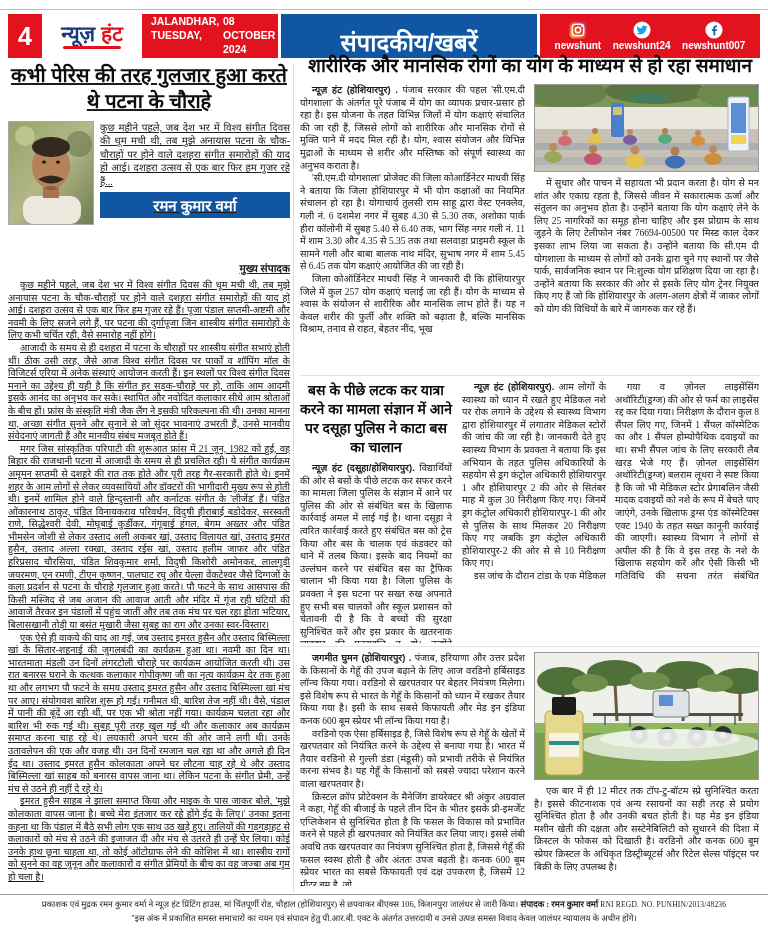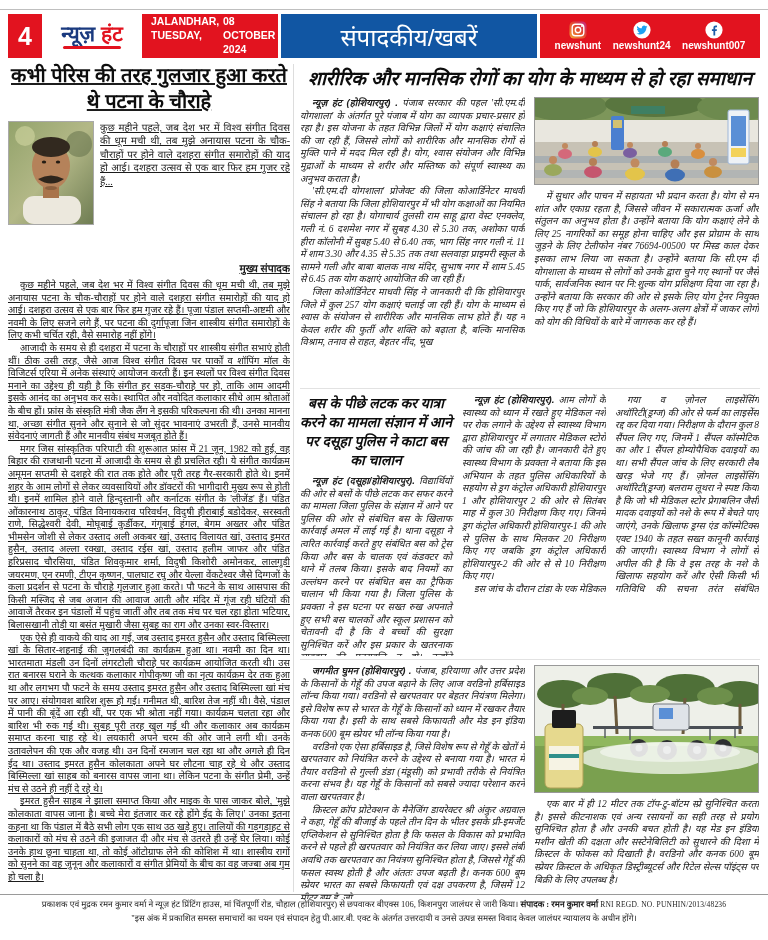--- a/index.html
+++ b/index.html
@@ -10,29 +10,29 @@
   .page{position:relative;width:768px;height:940px;background:#fff;overflow:hidden;}
   .topline{position:absolute;top:9px;left:0;width:768px;height:1px;background:#bfbfbf;}
 
   
   .header{position:absolute;top:14px;left:8px;width:752px;height:44px;display:flex;gap:3px;}
   .pageno{width:34px;background:var(--red);color:#fff;font-weight:bold;font-size:25px;display:flex;align-items:center;justify-content:center;}
   .logo{width:94px;display:flex;flex-direction:column;align-items:center;justify-content:center;font-weight:bold;font-size:21px;line-height:1;}
   .logo .lg1{color:var(--navy);} .logo .lg2{color:var(--red);text-align:right;}
   .logo-underline{width:58px;height:3px;background:var(--red);border-radius:2px;margin-top:2px;}
   .datebox{width:136px;background:var(--red);color:#fff;font-size:10.5px;font-weight:bold;display:flex;justify-content:center;padding-left:9px;line-height:1.35;}
-  .sectionbox{flex:1;background:var(--blue);color:#fff;display:flex;align-items:center;justify-content:center;font-size:24px;font-weight:normal;}
+  .sectionbox{flex:1;background:var(--blue);color:#fff;display:flex;align-items:flex-end;justify-content:center;font-size:24px;font-weight:bold;}
   .socialbox{width:220px;background:var(--red);display:flex;align-items:center;justify-content:space-evenly;padding:2px 3px;}
   .social-item{display:flex;flex-direction:column;align-items:center;gap:1px;color:#fff;font-size:10px;font-weight:bold;cursor:pointer;}
   .social-item svg{display:block;}
 
   
   .vrule{position:absolute;left:293px;top:64px;width:1px;height:828px;background:#ddd;}
   .ed-col{position:absolute;left:8px;top:62px;width:282px;height:832px;overflow:hidden;text-decoration:underline;}
-  .news-col{position:absolute;left:300px;top:67px;width:460px;height:832px;overflow:hidden;font-style:italic;}
+  .news-col{position:absolute;left:300px;top:54px;width:460px;height:832px;overflow:hidden;}
 
   h1.ed-head{font-size:20px;line-height:26px;text-align:center;font-weight:bold;color:#0d0d0d;margin-bottom:7px;}
   .ed-top{display:flex;gap:6px;}
   .ed-photo{width:86px;height:104px;flex:none;border:1px solid #a9a9a9;}
   .ed-photo svg{display:block;}
   .ed-right{flex:1;display:flex;flex-direction:column;}
   .ed-intro{font-size:10px;line-height:13.4px;text-align:justify;font-family:"Liberation Serif","DejaVu Serif",serif;}
   .author-bar{margin-top:4px;background:var(--blue);color:#fff;font-weight:bold;font-size:15px;text-align:center;padding:3px 0;}
   .author-title{margin-left:92px;text-align:right;font-size:10.5px;font-weight:bold;padding:2px 0 4px;font-family:"Liberation Serif","DejaVu Serif",serif;margin-top:34px;}
   .bodytext{font-size:9.5px;line-height:12.6px;text-align:justify;font-family:"Liberation Serif","DejaVu Serif",serif;}
@@ -149,20 +149,21 @@
           <ellipse cx="42" cy="44" rx="19" ry="23" fill="#b5825a"></ellipse>
           <ellipse cx="42" cy="25" rx="19" ry="10" fill="#32291f"></ellipse>
           <ellipse cx="35" cy="40" rx="2.2" ry="1.6" fill="#241c14"></ellipse>
           <ellipse cx="49" cy="40" rx="2.2" ry="1.6" fill="#241c14"></ellipse>
           <path d="M29 57 Q42 50 55 57 Q42 66 29 57 Z" fill="#2e251c"></path>
           <ellipse cx="42" cy="66" rx="6" ry="2" fill="#8a5f3e"></ellipse>
         </svg>
       </div>
       <div class="ed-right">
         <p class="ed-intro">कुछ महीने पहले, जब देश भर में विश्व संगीत दिवस की धूम मची थी, तब मुझे अनायास पटना के चौक-चौराहों पर होने वाले दशहरा संगीत समारोहों की याद हो आई। दशहरा उत्सव से एक बार फिर हम गुजर रहे हैं...</p>
+        <div class="author-bar">रमन कुमार वर्मा</div>
       </div>
     </div>
     <div class="author-title">मुख्य संपादक</div>
     <div class="bodytext">
       <p>कुछ महीने पहले, जब देश भर में विश्व संगीत दिवस की धूम मची थी, तब मुझे अनायास पटना के चौक-चौराहों पर होने वाले दशहरा संगीत समारोहों की याद हो आई। दशहरा उत्सव से एक बार फिर हम गुजर रहे हैं। पूजा पंडाल सप्तमी-अष्टमी और नवमी के लिए सजने लगे हैं, पर पटना की दुर्गापूजा जिन शास्त्रीय संगीत समारोहों के लिए कभी चर्चित रही, वैसे समारोह नहीं होंगे।</p>
       <p>आजादी के समय से ही दशहरा में पटना के चौराहों पर शास्त्रीय संगीत सभाएं होती थीं। ठीक उसी तरह, जैसे आज विश्व संगीत दिवस पर पार्कों व शॉपिंग मॉल के विजिटर्स एरिया में अनेक संस्थाएं आयोजन करती हैं। इन स्थलों पर विश्व संगीत दिवस मनाने का उद्देश्य ही यही है कि संगीत हर सड़क-चौराहे पर हो, ताकि आम आदमी इसके आनंद का अनुभव कर सके। स्थापित और नवोदित कलाकार सीधे आम श्रोताओं के बीच हों। फ्रांस के संस्कृति मंत्री जैक लैंग ने इसकी परिकल्पना की थी। उनका मानना था, अच्छा संगीत सुनने और सुनाने से जो सुंदर भावनाएं उभरती हैं, उनसे मानवीय संवेदनाएं जागती हैं और मानवीय संबंध मजबूत होते हैं।</p>
       <p>मगर जिस सांस्कृतिक परिपाटी की शुरूआत फ्रांस में 21 जून, 1982 को हुई, वह बिहार की राजधानी पटना में आजादी के समय से ही प्रचलित रही। ये संगीत कार्यक्रम अमूमन सप्तमी से दशहरे की रात तक होते और पूरी तरह गैर-सरकारी होते थे। इनमें शहर के आम लोगों से लेकर व्यवसायियों और डॉक्टरों की भागीदारी मुख्य रूप से होती थी। इनमें शामिल होने वाले हिन्दुस्तानी और कर्नाटक संगीत के 'लीजेंड' हैं। पंडित ओंकारनाथ ठाकुर, पंडित विनायकराव परिवर्धन, विदुषी हीराबाई बडोदेकर, सरस्वती राणे, सिद्धेश्वरी देवी, मोघूबाई कुर्डीकर, गंगूबाई हंगल, बेगम अख्तर और पंडित भीमसेन जोशी से लेकर उस्ताद अली अकबर खां, उस्ताद विलायत खां, उस्ताद इमरत हुसैन, उस्ताद अल्ला रक्खा, उस्ताद रईस खां, उस्ताद हलीम जाफर और पंडित हरिप्रसाद चौरसिया, पंडित शिवकुमार शर्मा, विदुषी किशोरी अमोनकर, लालगुड़ी जयरमण, एन रमणी, टीएन कृष्णन, पालघाट रघु और येल्ला वेंकटेश्वर जैसे दिग्गजों के कला प्रदर्शन से पटना के चौराहे गुलजार हुआ करते। पौ फटने के साथ आसपास की किसी मस्जिद से जब अजान की आवाज आती और मंदिर में गूंज रही घंटियों की आवाजें तैरकर इन पंडालों में पहुंच जातीं और तब तक मंच पर चल रहा होता भटियार, बिलासखानी तोड़ी या बसंत मुखारी जैसा सुबह का राग और उनका स्वर-विस्तार।</p>
       <p>एक ऐसे ही वाकये की याद आ गई, जब उस्ताद इमरत हुसैन और उस्ताद बिस्मिल्ला खां के सितार-शहनाई की जुगलबंदी का कार्यक्रम हुआ था। नवमी का दिन था। भारतमाता मंडली उन दिनों लंगरटोली चौराहे पर कार्यक्रम आयोजित करती थी। उस रात बनारस घराने के कत्थक कलाकार गोपीकृष्ण जी का नृत्य कार्यक्रम देर तक हुआ था और लगभग पौ फटने के समय उस्ताद इमरत हुसैन और उस्ताद बिस्मिल्ला खां मंच पर आए। संयोगवश बारिश शुरू हो गई। गनीमत थी, बारिश तेज नहीं थी। वैसे, पंडाल में पानी की बूंदें आ रही थीं, पर एक भी श्रोता नहीं गया। कार्यक्रम चलता रहा और बारिश भी रुक गई थी। सुबह पूरी तरह खुल गई थी और कलाकार अब कार्यक्रम समाप्त करना चाह रहे थे। लयकारी अपने चरम की ओर जाने लगी थी। उनके उतावलेपन की एक और वजह थी। उन दिनों रमजान चल रहा था और अगले ही दिन ईद था। उस्ताद इमरत हुसैन कोलकाता अपने घर लौटना चाह रहे थे और उस्ताद बिस्मिल्ला खां साहब को बनारस वापस जाना था। लेकिन पटना के संगीत प्रेमी, उन्हें मंच से उठने ही नहीं दे रहे थे।</p>
       <p>इमरत हुसैन साहब ने झाला समाप्त किया और माइक के पास जाकर बोले, 'मुझे कोलकाता वापस जाना है। बच्चे मेरा इंतजार कर रहे होंगे ईद के लिए।' उनका इतना कहना था कि पंडाल में बैठे सभी लोग एक साथ उठ खड़े हुए। तालियों की गड़गड़ाहट से कलाकारों को मंच से उठने की इजाजत दी और मंच से उतरते ही उन्हें घेर लिया। कोई उनके हाथ छूना चाहता था, तो कोई ऑटोग्राफ लेने की कोशिश में था। शास्त्रीय रागों को सुनने का वह जुनून और कलाकारों व संगीत प्रेमियों के बीच का वह जज्बा अब गुम हो चला है।</p>
     </div>

